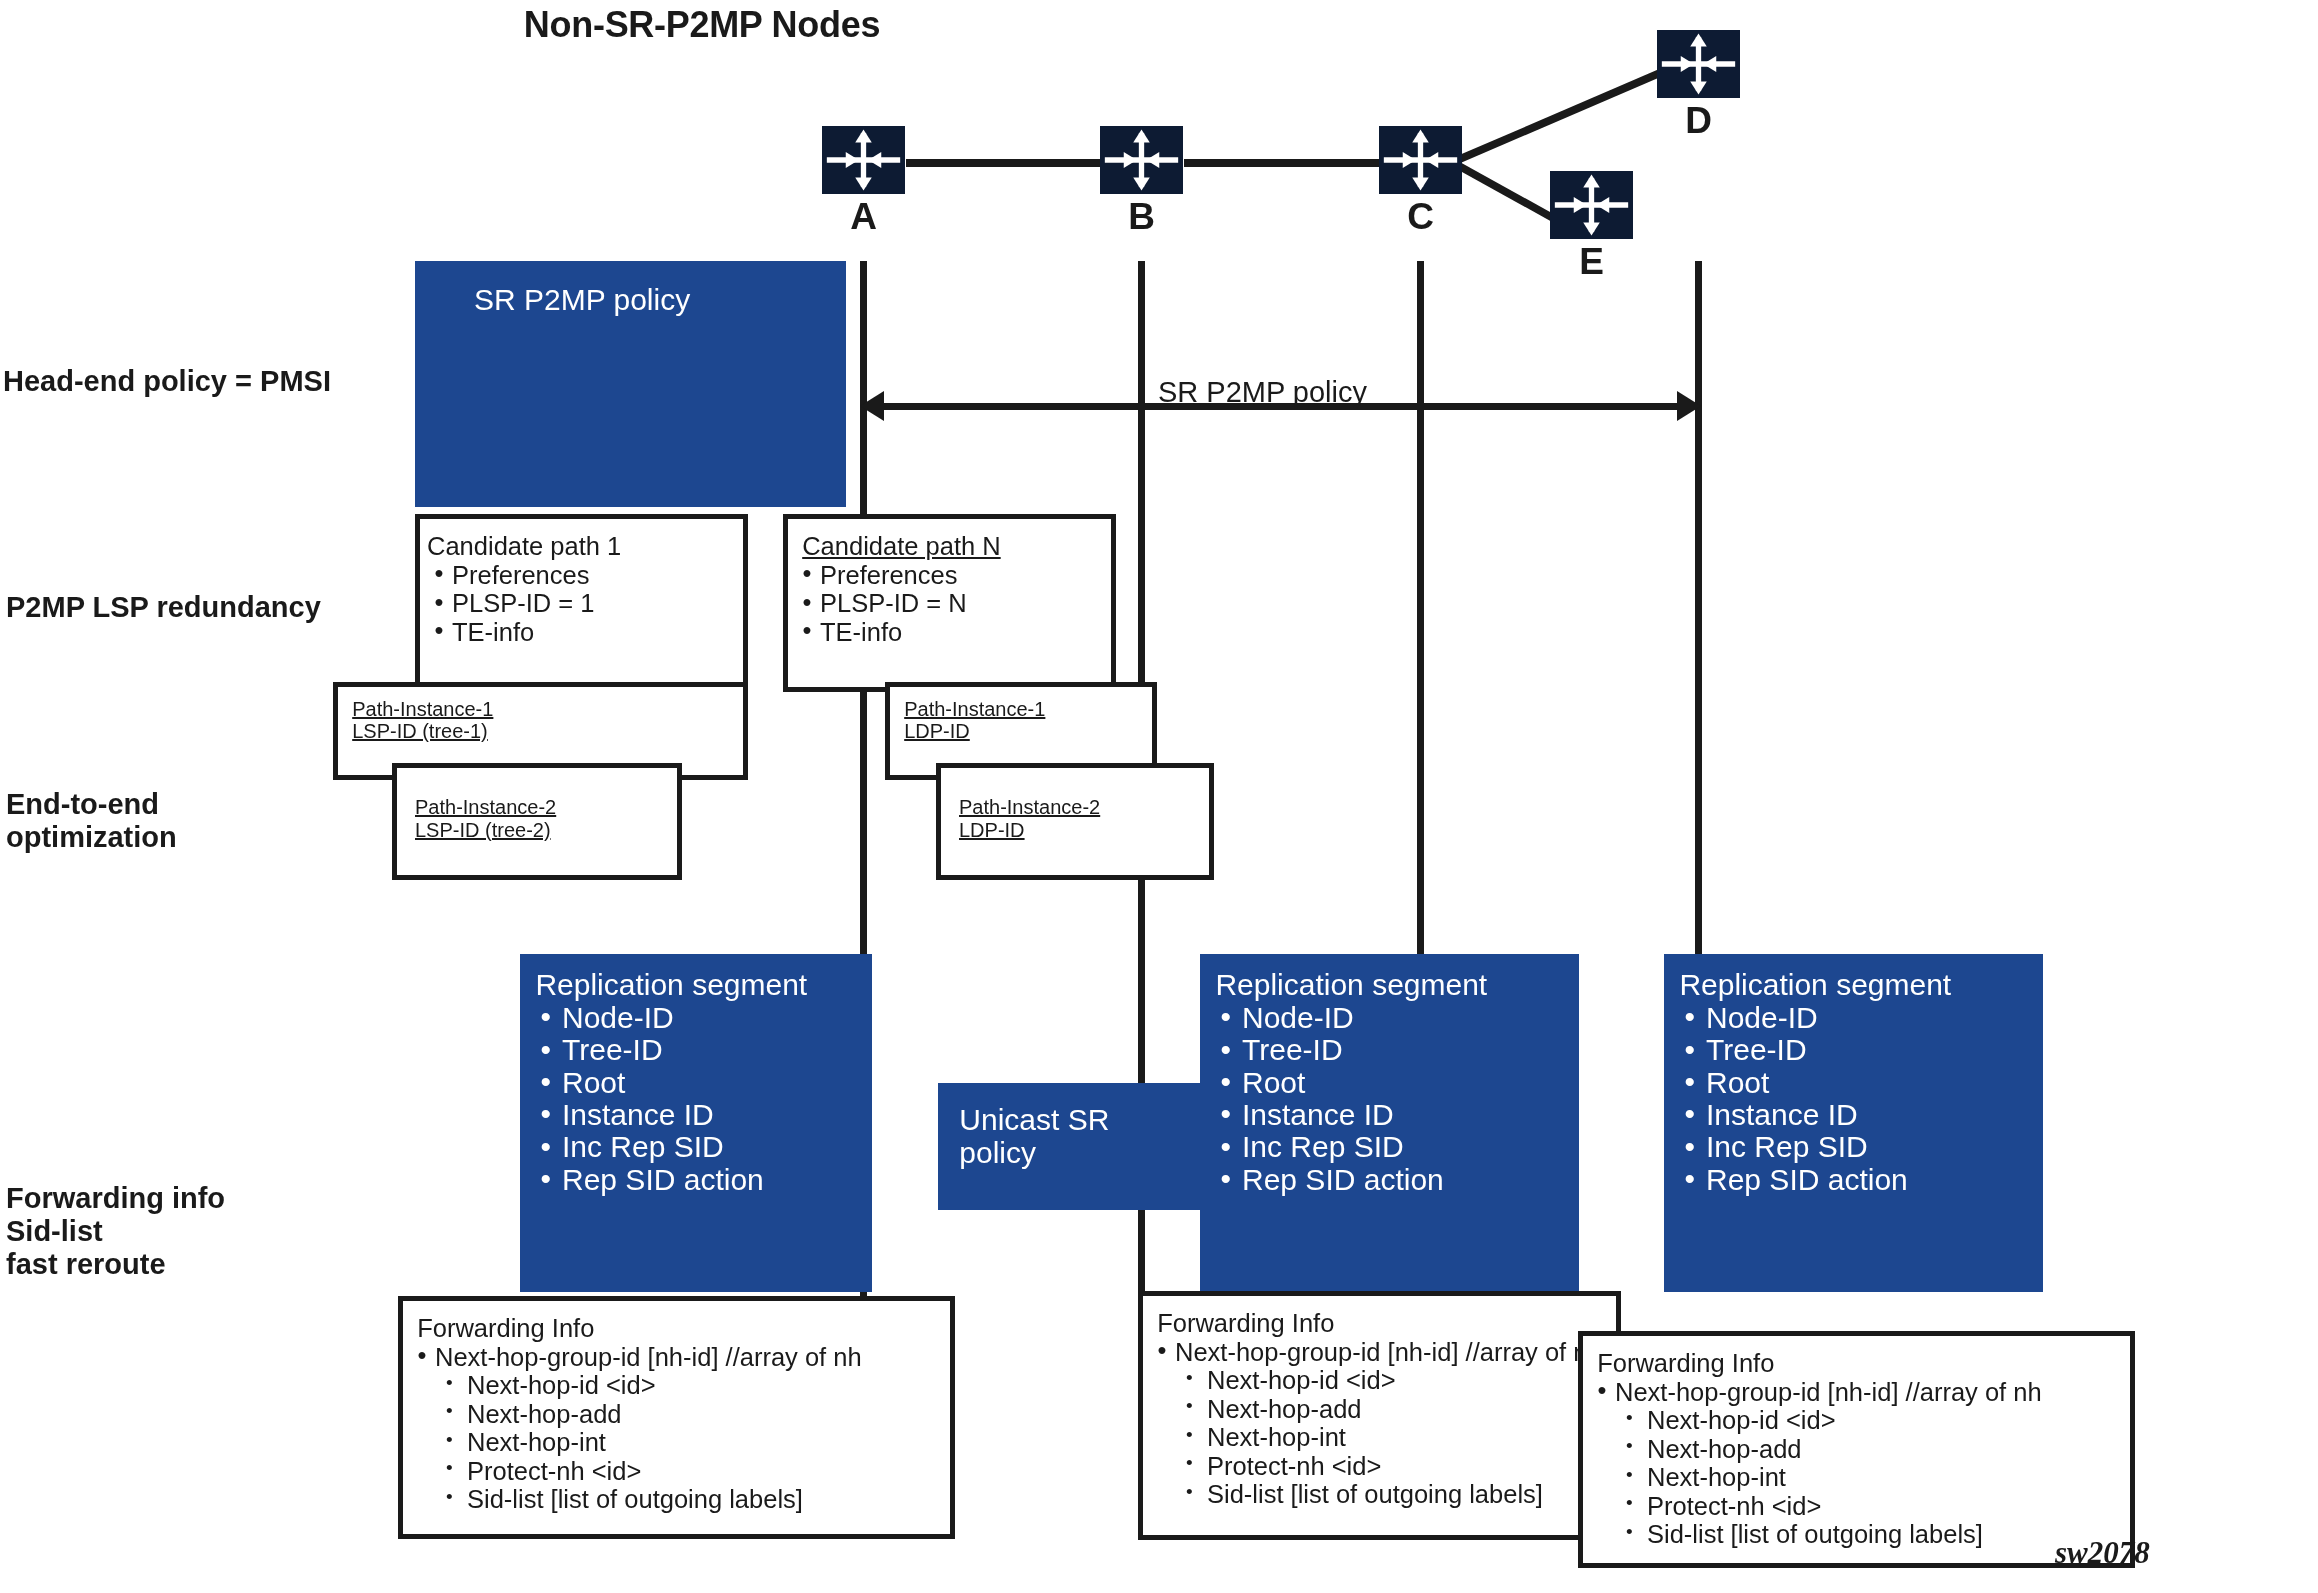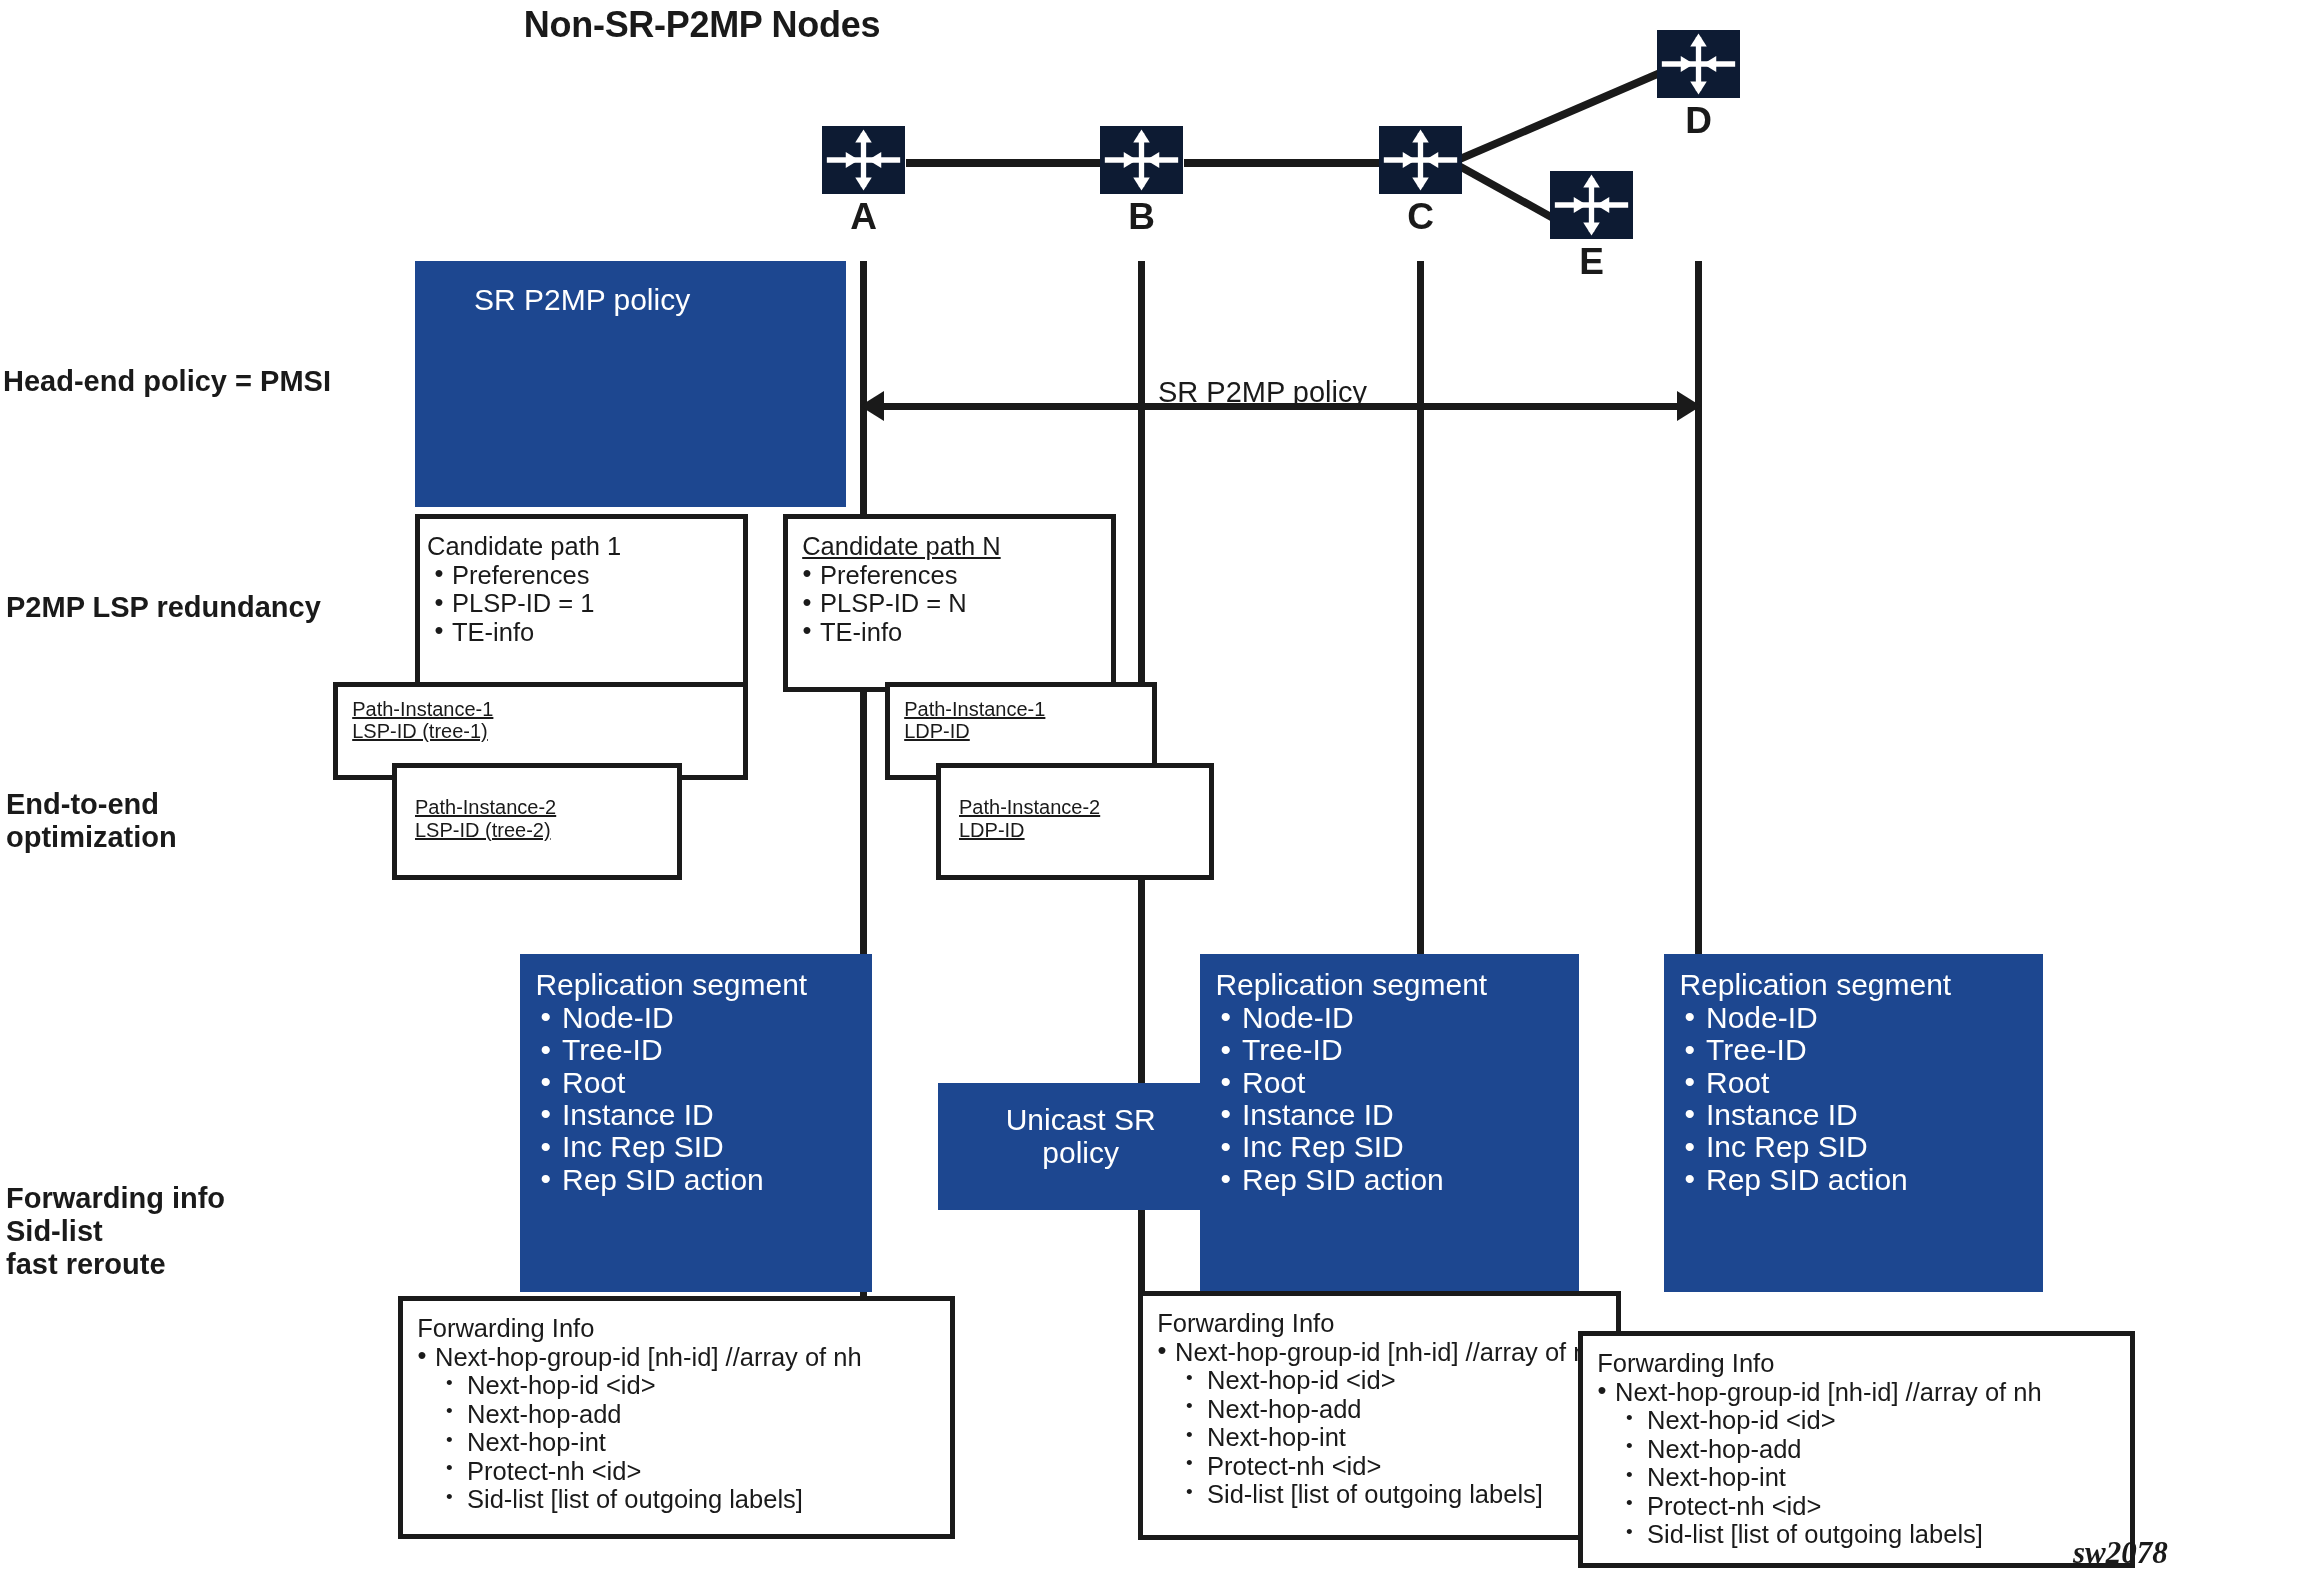--- a/index.html
+++ b/index.html
@@ -262,21 +262,21 @@
   <ul style="padding:0 0 0 18px;">
     <li>Node-ID</li>
     <li>Tree-ID</li>
     <li>Root</li>
     <li>Instance ID</li>
     <li>Inc Rep SID</li>
     <li>Rep SID action</li>
   </ul>
 </div>
 
-<div class="abs bluebox" style="left:938px;top:1083px;width:264px;height:127px;text-align:center;">
+<div class="abs bluebox" style="left:938px;top:1083px;width:264px;height:127px;">
   <div class="hd" style="padding:21.3px 0 0 21.3px;">Unicast SR</div>
   <div class="hd" style="padding:0 0 0 21.3px;">policy</div>
 </div>
 
 <div class="abs wbox" style="left:398px;top:1296px;width:557px;height:243px;">
   <div class="hd" style="padding:13px 0 0 14.2px;">Forwarding Info</div>
   <ul style="padding:0 0 0 12px;">
     <li>Next-hop-group-id [nh-id] //array of nh</li>
     <li class="sub">Next-hop-id &lt;id&gt;</li>
     <li class="sub">Next-hop-add</li>
@@ -303,14 +303,14 @@
   <ul style="padding:0 0 0 12px;">
     <li>Next-hop-group-id [nh-id] //array of nh</li>
     <li class="sub">Next-hop-id &lt;id&gt;</li>
     <li class="sub">Next-hop-add</li>
     <li class="sub">Next-hop-int</li>
     <li class="sub">Protect-nh &lt;id&gt;</li>
     <li class="sub">Sid-list [list of outgoing labels]</li>
   </ul>
 </div>
 
-<div class="abs" id="figure-code" style="left:2055px;top:1535px;margin-left:18px;">sw2078</div>
+<div class="abs" id="figure-code" style="left:2055px;top:1535px;">sw2078</div>
 
 
 </body></html>

